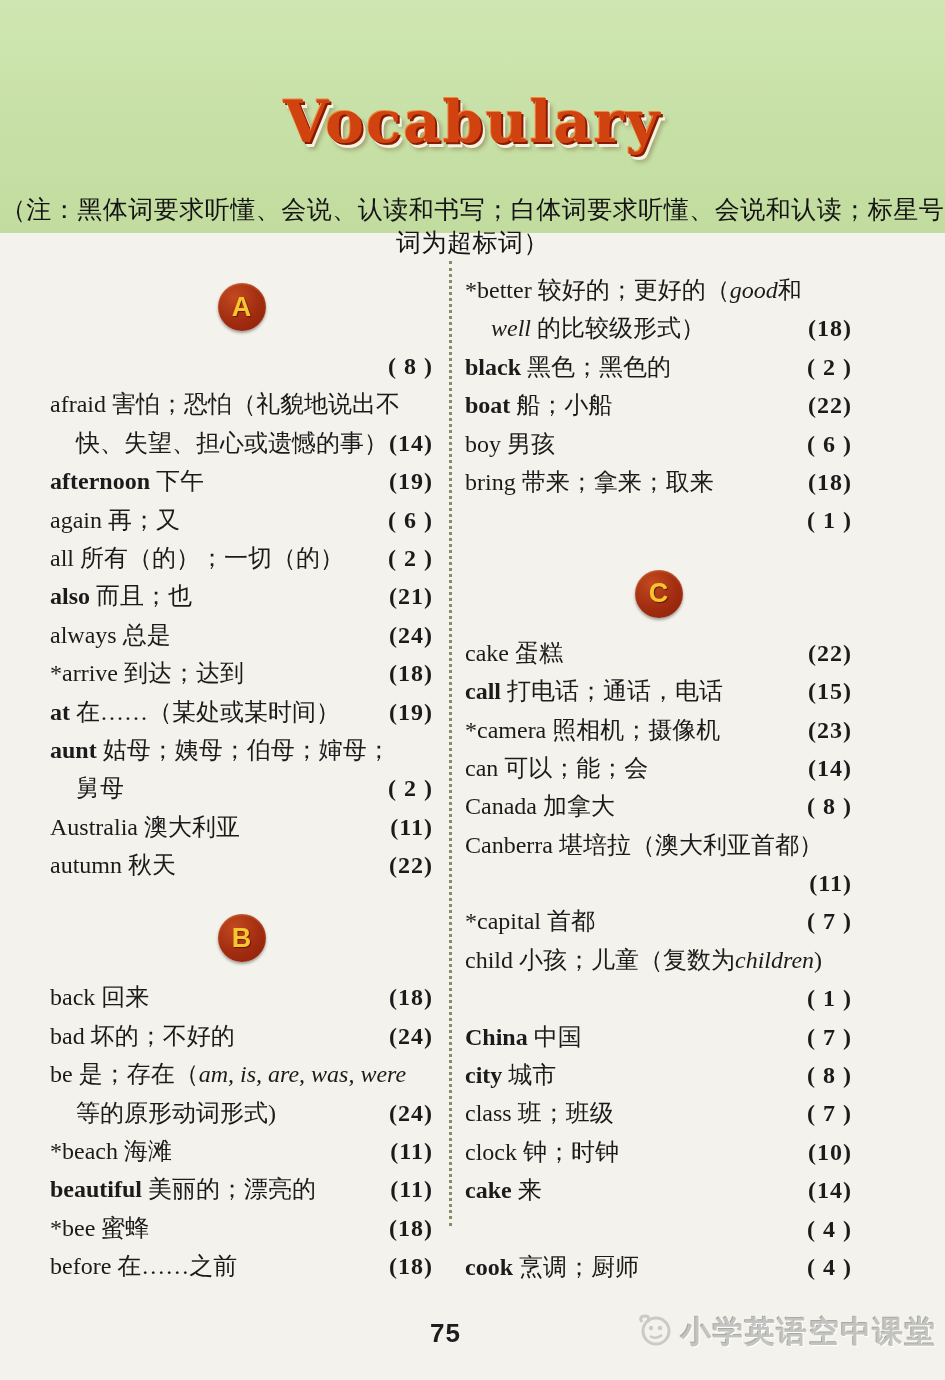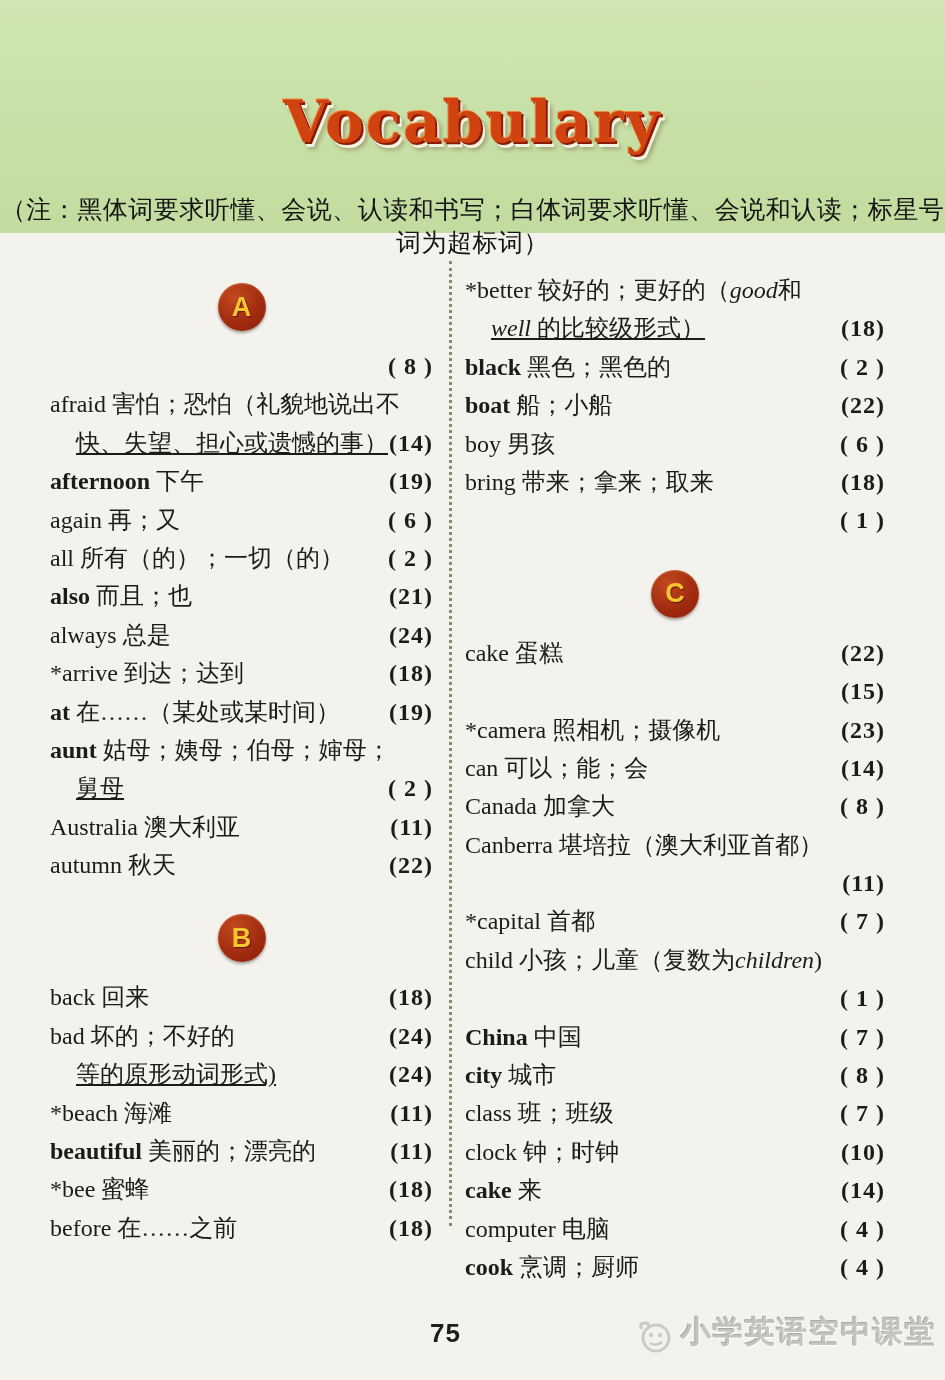--- a/index.html
+++ b/index.html
@@ -27,27 +27,27 @@
   .note{
     position:absolute; top:193px; left:0; width:100%; text-align:center;
     font-family:"Liberation Sans", sans-serif; font-size:25px; color:#141414;
     letter-spacing:0.5px;
   }
   
   .content{ display:flex; align-items:stretch; }
   .col{ box-sizing:border-box; padding-top:38px; }
   .col-left{ width:449px; padding-left:50px; padding-right:16px; }
   .divider{ width:0; border-left:3px dotted #878c63; margin-top:28px; margin-bottom:60px;}
-  .col-right{ flex:1; padding-left:13px; padding-right:60px;text-align:right; }
+  .col-right{ flex:1; padding-left:13px; padding-right:93px;text-align:right; }
   .row{
     display:flex; align-items:baseline; height:38.4px; line-height:38.4px;
     font-size:24px; white-space:pre; overflow:visible;
   }
   .row .txt{ min-width:0; }
-  .row .txt.indent{ padding-left:26px;text-decoration:underline; }
+  .row .txt.indent{ padding-left:26px; }
   .row .unit{ margin-left:auto; padding-left:8px; letter-spacing:1px;font-weight:bold; }
   .b{ font-weight:bold; }
   .i{ font-style:italic; }
   .badge-row{ display:flex; justify-content:center; margin:30px 0 16px 0; }
   .badge-row.first{ margin-top:12px; }
   .badge{
     width:48px; height:48px; border-radius:50%;
     background:radial-gradient(circle at 35% 28%, #c2491f 0%, #a12c10 55%, #8c2009 100%);
     box-shadow:0 2px 3px rgba(0,0,0,0.35), inset 0 1px 2px rgba(255,200,120,0.35);
     display:flex; align-items:center; justify-content:center;
@@ -56,21 +56,21 @@
   }
   
   .page-num{
     position:absolute; top:1318px; left:0; width:945px; text-align:center;
     transform:translateX(-27px);
     font-family:"Liberation Sans", sans-serif; font-weight:bold;
     font-size:26px; color:#1d1d1d; letter-spacing:1px;
   }
   .watermark{
     position:absolute; top:1312px; right:8px;
-    display:flex; align-items:flex-end; gap:7px;
+    display:flex; align-items:flex-start; gap:7px;
     font-family:"Liberation Sans", sans-serif; font-weight:bold;
     font-size:30px; letter-spacing:2px; color:#c3c3c0;
     text-shadow:1px 1px 0 #ffffff, -1px -1px 0 #a8a8a4;
   }
   .wm-logo{ flex:0 0 auto; opacity:0.75; }
 </style>
 </head>
 <body>
 
 <div class="page">
@@ -97,54 +97,55 @@
         <div class="row"><span class="txt"><span class="b">at</span><span class=""> 在……（某处或某时间）</span></span><span class="unit">(19)</span></div>
         <div class="row"><span class="txt"><span class="b">aunt</span><span class=""> 姑母；姨母；伯母；婶母；</span></span><span class="unit"></span></div>
         <div class="row"><span class="txt indent"><span class="">舅母</span></span><span class="unit">( 2 )</span></div>
         <div class="row"><span class="txt"><span class="">Australia</span><span class=""> 澳大利亚</span></span><span class="unit">(11)</span></div>
         <div class="row"><span class="txt"><span class="">autumn</span><span class=""> 秋天</span></span><span class="unit">(22)</span></div>
         <div class="badge-row">
           <div class="badge">B</div>
         </div>
         <div class="row"><span class="txt"><span class="">back</span><span class=""> 回来</span></span><span class="unit">(18)</span></div>
         <div class="row"><span class="txt"><span class="">bad</span><span class=""> 坏的；不好的</span></span><span class="unit">(24)</span></div>
+        <div class="row"><span class="txt"><span class="">be</span><span class=""> 是；存在（</span><span class="i">am, is, are, was, were</span></span><span class="unit"></span></div>
         <div class="row"><span class="txt indent"><span class="">等的原形动词形式)</span></span><span class="unit">(24)</span></div>
         <div class="row"><span class="txt"><span class="">*beach</span><span class=""> 海滩</span></span><span class="unit">(11)</span></div>
         <div class="row"><span class="txt"><span class="b">beautiful</span><span class=""> 美丽的；漂亮的</span></span><span class="unit">(11)</span></div>
         <div class="row"><span class="txt"><span class="">*bee</span><span class=""> 蜜蜂</span></span><span class="unit">(18)</span></div>
         <div class="row"><span class="txt"><span class="">before</span><span class=""> 在……之前</span></span><span class="unit">(18)</span></div>
       </div>
     <div class="divider"></div>
     <div class="col col-right" id="col-right">
         <div class="row"><span class="txt"><span class="">*better</span><span class=""> 较好的；更好的（</span><span class="i">good</span><span class="">和</span></span><span class="unit"></span></div>
         <div class="row"><span class="txt indent"><span class="i">well</span><span class=""> 的比较级形式）</span></span><span class="unit">(18)</span></div>
         <div class="row"><span class="txt"><span class="b">black</span><span class=""> 黑色；黑色的</span></span><span class="unit">( 2 )</span></div>
         <div class="row"><span class="txt"><span class="b">boat</span><span class=""> 船；小船</span></span><span class="unit">(22)</span></div>
         <div class="row"><span class="txt"><span class="">boy</span><span class=""> 男孩</span></span><span class="unit">( 6 )</span></div>
         <div class="row"><span class="txt"><span class="">bring</span><span class=""> 带来；拿来；取来</span></span><span class="unit">(18)</span></div>
         <div class="row"><span class="unit">( 1 )</span></div>
         <div class="badge-row">
           <div class="badge">C</div>
         </div>
         <div class="row"><span class="txt"><span class="">cake</span><span class=""> 蛋糕</span></span><span class="unit">(22)</span></div>
-        <div class="row"><span class="unit">(15)</span></div>
+        <div class="row"><span class="txt"><span class="b">call</span><span class=""> 打电话；通话，电话</span></span><span class="unit">(15)</span></div>
         <div class="row"><span class="txt"><span class="">*camera</span><span class=""> 照相机；摄像机</span></span><span class="unit">(23)</span></div>
         <div class="row"><span class="txt"><span class="">can</span><span class=""> 可以；能；会</span></span><span class="unit">(14)</span></div>
         <div class="row"><span class="txt"><span class="">Canada</span><span class=""> 加拿大</span></span><span class="unit">( 8 )</span></div>
         <div class="row"><span class="txt"><span class="">Canberra</span><span class=""> 堪培拉（澳大利亚首都）</span></span><span class="unit"></span></div>
         <div class="row"><span class="txt"></span><span class="unit">(11)</span></div>
         <div class="row"><span class="txt"><span class="">*capital</span><span class=""> 首都</span></span><span class="unit">( 7 )</span></div>
         <div class="row"><span class="txt"><span class="">child</span><span class=""> 小孩；儿童（复数为</span><span class="i">children</span><span class="">)</span></span><span class="unit"></span></div>
         <div class="row"><span class="txt"></span><span class="unit">( 1 )</span></div>
         <div class="row"><span class="txt"><span class="b">China</span><span class=""> 中国</span></span><span class="unit">( 7 )</span></div>
         <div class="row"><span class="txt"><span class="b">city</span><span class=""> 城市</span></span><span class="unit">( 8 )</span></div>
         <div class="row"><span class="txt"><span class="">class</span><span class=""> 班；班级</span></span><span class="unit">( 7 )</span></div>
         <div class="row"><span class="txt"><span class="">clock</span><span class=""> 钟；时钟</span></span><span class="unit">(10)</span></div>
         <div class="row"><span class="txt"><span class="b">cake</span><span class=""> 来</span></span><span class="unit">(14)</span></div>
-        <div class="row"><span class="txt"><span class="">computer</span><span class=""> 电脑</span></span><span class="unit">( 4 )</span></div>
+        <div class="row"><span class="unit">( 4 )</span></div>
         <div class="row"><span class="txt"><span class="b">cook</span><span class=""> 烹调；厨师</span></span><span class="unit">( 4 )</span></div>
       </div>
   </div>
 
   <div class="page-num">75</div>
 
   <div class="watermark">
     <svg class="wm-logo" width="38" height="34" viewBox="0 0 38 34">
       <circle cx="20" cy="19" r="13" fill="none" stroke="#bdbdba" stroke-width="3"></circle>
       <circle cx="15" cy="16" r="2.2" fill="#bdbdba"></circle>

